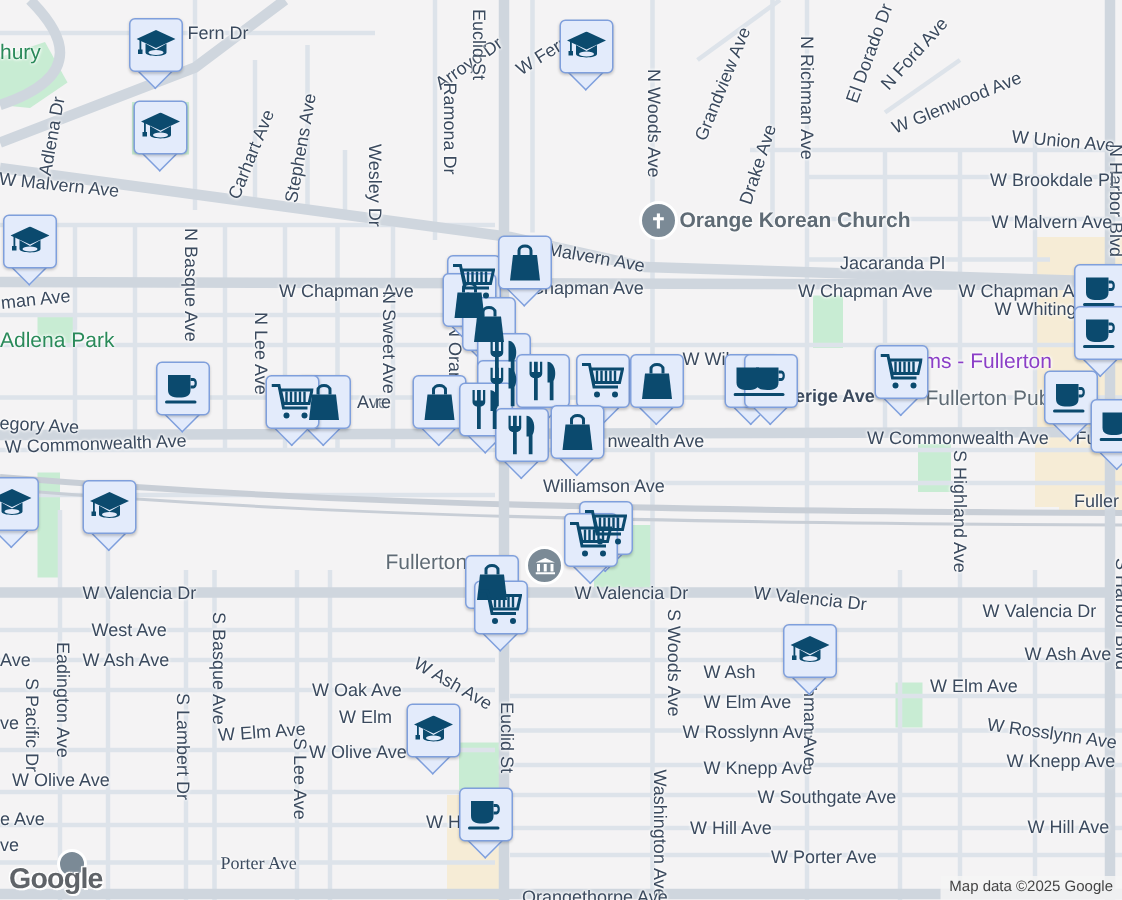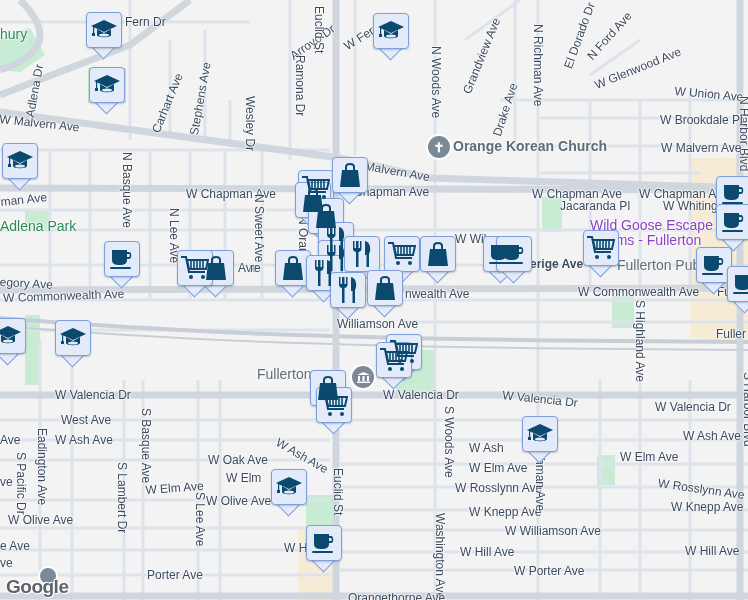--- a/index.html
+++ b/index.html
@@ -142,41 +142,41 @@
       <div class="lbl" style="left: 675px; top: 85px; transform: rotate(5deg);">W Union Ave</div>
       <div class="lbl" style="left: 750px; top: 96px; transform: rotate(90deg);">N Harbor Blvd</div>
       <div class="lbl" style="left: 660px; top: 114px;">W Brookdale Pl</div>
       <div class="lbl" style="left: 661px; top: 142px;">W Malvern Ave</div>
       <div class="lbl" style="left: 0px; top: 113px; transform: rotate(6deg);">W Malvern Ave</div>
       <div class="lbl" style="left: 366px; top: 160px; transform: rotate(10deg);">Malvern Ave</div>
       <div class="lbl" style="left: 150px; top: 130px; transform: rotate(-68deg);">Carhart Ave</div>
       <div class="lbl" style="left: 188px; top: 134px; transform: rotate(-80deg);">Stephens Ave</div>
       <div class="lbl" style="left: 256px; top: 96px; transform: rotate(90deg);">Wesley Dr</div>
       <div class="lbl" style="left: 24px; top: 116px; transform: rotate(-80deg);">Adlena Dr</div>
-      <div class="lbl" style="left: 560px; top: 169px; margin-top: 31px;">Jacaranda Pl</div>
+      <div class="lbl" style="left: 560px; top: 169px;">Jacaranda Pl</div>
       <div class="lbl" style="left: 532px; top: 188px;">W Chapman Ave</div>
       <div class="lbl" style="left: 639px; top: 188px;">W Chapman Ave</div>
       <div class="lbl" style="left: 663px; top: 200px;">W Whiting</div>
       <div class="lbl" style="left: 354px; top: 186px;">Chapman Ave</div>
       <div class="lbl" style="left: 186px; top: 188px;">W Chapman Ave</div>
       <div class="lbl" style="left: 0px; top: 196px; transform: rotate(-6deg);">man Ave</div>
       <div class="lbl" style="left: 133px; top: 152px; transform: rotate(90deg);">N Basque Ave</div>
       <div class="lbl" style="left: 180px; top: 208px; transform: rotate(90deg);">N Lee Ave</div>
       <div class="lbl" style="left: 265px; top: 194px; transform: rotate(90deg);">N Sweet Ave</div>
       <div class="lbl" style="left: 309px; top: 216px; transform: rotate(90deg);">N Oran</div>
       <div class="lbl" style="left: 455px; top: 233px;">W Wils</div>
       <div class="lbl" style="left: 0px; top: 276px; transform: rotate(3deg);">egory Ave</div>
       <div class="lbl" style="left: 238px; top: 262px;">Ave</div>
       <div class="lbl" style="left: 250px; top: 262px;">re</div>
       <div class="lbl" style="left: 3px; top: 292px; transform: rotate(-2deg);">W Commonwealth Ave</div>
       <div class="lbl" style="left: 405px; top: 288px;">nwealth Ave</div>
       <div class="lbl" style="left: 578px; top: 286px;">W Commonwealth Ave</div>
       <div class="lbl" style="left: 717px; top: 286px;">Fu</div>
       <div class="lbl" style="left: 530px; top: 258px; font-weight: bold;">erige Ave</div>
-      <div class="lbl" style="left: 337px; top: 318px;">Williamson Ave</div>
+      <div class="lbl" style="left: 362px; top: 318px;">Williamson Ave</div>
       <div class="lbl" style="left: 646px; top: 300px; transform: rotate(90deg);">S Highland Ave</div>
       <div class="lbl" style="left: 716px; top: 328px;">Fuller</div>
       <div class="lbl" style="left: 55px; top: 389px;">W Valencia Dr</div>
       <div class="lbl" style="left: 383px; top: 389px;">W Valencia Dr</div>
       <div class="lbl" style="left: 503px; top: 389px; transform: rotate(6deg);">W Valencia Dr</div>
       <div class="lbl" style="left: 655px; top: 401px;">W Valencia Dr</div>
       <div class="lbl" style="left: 754px; top: 372px; transform: rotate(90deg);">S Harbor Blvd</div>
       <div class="lbl" style="left: 16px; top: 414px; margin-left: 45px;">West Ave</div>
       <div class="lbl" style="left: 48px; top: 428px; transform: rotate(90deg);">Eadington Ave</div>
       <div class="lbl" style="left: 55px; top: 434px;">W Ash Ave</div>
@@ -195,41 +195,40 @@
       <div class="lbl" style="left: 280px; top: 436px; transform: rotate(30deg);">W Ash Ave</div>
       <div class="lbl" style="left: 344px; top: 468px; transform: rotate(90deg);">Euclid St</div>
       <div class="lbl" style="left: 455px; top: 406px; transform: rotate(90deg);">S Woods Ave</div>
       <div class="lbl" style="left: 469px; top: 442px;">W Ash</div>
       <div class="lbl" style="left: 469px; top: 462px;">W Elm Ave</div>
       <div class="lbl" style="left: 455px; top: 482px;">W Rosslynn Ave</div>
       <div class="lbl" style="left: 469px; top: 506px;">W Knepp Ave</div>
       <div class="lbl" style="left: 446px; top: 513px; transform: rotate(90deg);">Washington Ave</div>
       <div class="lbl" style="left: 460px; top: 546px;">W Hill Ave</div>
       <div class="lbl" style="left: 284px; top: 542px;">W H</div>
-      <div class="lbl" style="left: 147px; top: 569px;">Porter Ave</div>
+      <div class="lbl" style="left: 147px; top: 569px; font-family: Liberation Serif, serif;">Porter Ave</div>
       <div class="lbl" style="left: 514px; top: 565px;">W Porter Ave</div>
       <div class="lbl" style="left: 348px; top: 592px;">Orangethorpe Ave</div>
       <div class="lbl" style="left: 524px; top: 422px;">Wes</div>
       <div class="lbl" style="left: 683px; top: 430px;">W Ash Ave</div>
       <div class="lbl" style="left: 620px; top: 451px;">W Elm Ave</div>
       <div class="lbl" style="left: 659px; top: 477px; transform: rotate(8deg);">W Rosslynn Ave</div>
       <div class="lbl" style="left: 671px; top: 501px;">W Knepp Ave</div>
-      <div class="lbl" style="left: 505px; top: 525px;">W Williamson Ave</div>
+      <div class="lbl" style="left: 505px; top: 525px;">W Southgate Ave</div>
       <div class="lbl" style="left: 685px; top: 545px;">W Hill Ave</div>
       <div class="lbl" style="left: 546px; top: 458px; transform: rotate(90deg);">hman Ave</div>
       <div class="lbl" style="left: 0px; top: 557px;">ve</div>
     </div>
 
   <div class="lbl park" style="left:0; top:28px;">hury</div>
   <div class="lbl park" style="left:0; top:220px;">Adlena Park</div>
 
   <div class="poi-pin" style="left:426px; top:134px;">✝</div>
   <div class="lbl poi" style="left:453px; top:140px;font-weight:bold;">Orange Korean Church</div>
 
-  <div class="lbl purple" style="left:590px; top:217px;">Wild Goose Escape</div>
   <div class="lbl purple" style="left:590px; top:232px;">Rooms - Fullerton</div>
 
   <div class="lbl poi" style="left:617px; top:259px;">Fullerton Pub</div>
 
   <div class="poi-pin" style="left:350px; top:364px;">
     <svg width="13" height="11" viewBox="0 0 13 11">
         <path d="M6.5 0 L13 3 L0 3 Z M1 4 h2 v5 h-2z M5.5 4 h2 v5 h-2z M10 4 h2 v5 h-2z M0 9.5 h13 v1.5 h-13z" fill="#fff"></path>
       </svg>
   </div>
   <div class="lbl poi" style="left:257px; top:368px;">Fullerton</div>
@@ -609,13 +608,14 @@
             <path d="M2 2 H17 V12 C17 16 14 17 9.5 17 C5 17 2 16 2 12 Z" fill="#0b4a6e"></path>
             <path d="M17 4 H19 C22 4 22 11 19 11 H17 V9 H19 C20 9 20 6 19 6 H17 Z" fill="#0b4a6e"></path>
             <rect x="0" y="19" width="21" height="2" rx="1" fill="#0b4a6e"></rect>
           </svg>
         </div>
       </div>
     </div>
 
   <div class="poi-pin" style="left:38px; top:566px; width:16px; height:16px;"></div>
   <div class="google-logo">Google</div>
+  <div class="attrib">Map data ©2025 Google</div>
 </div>
 
 </body></html>

